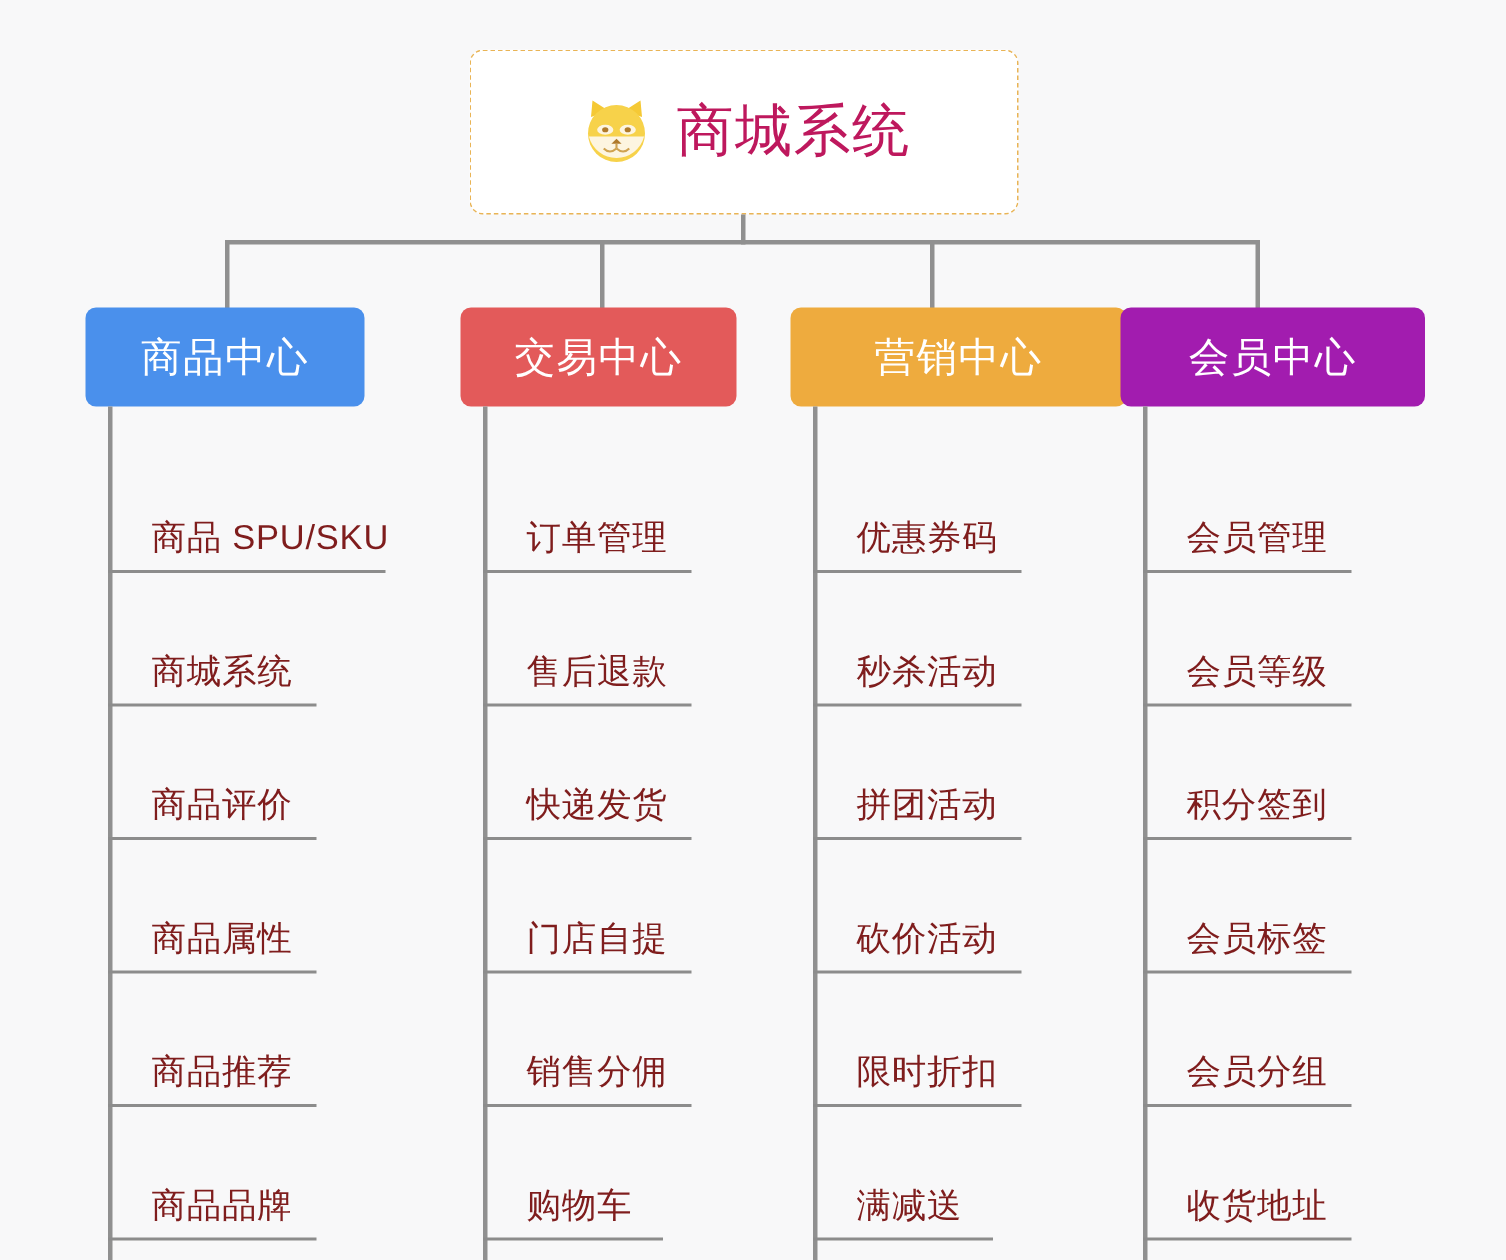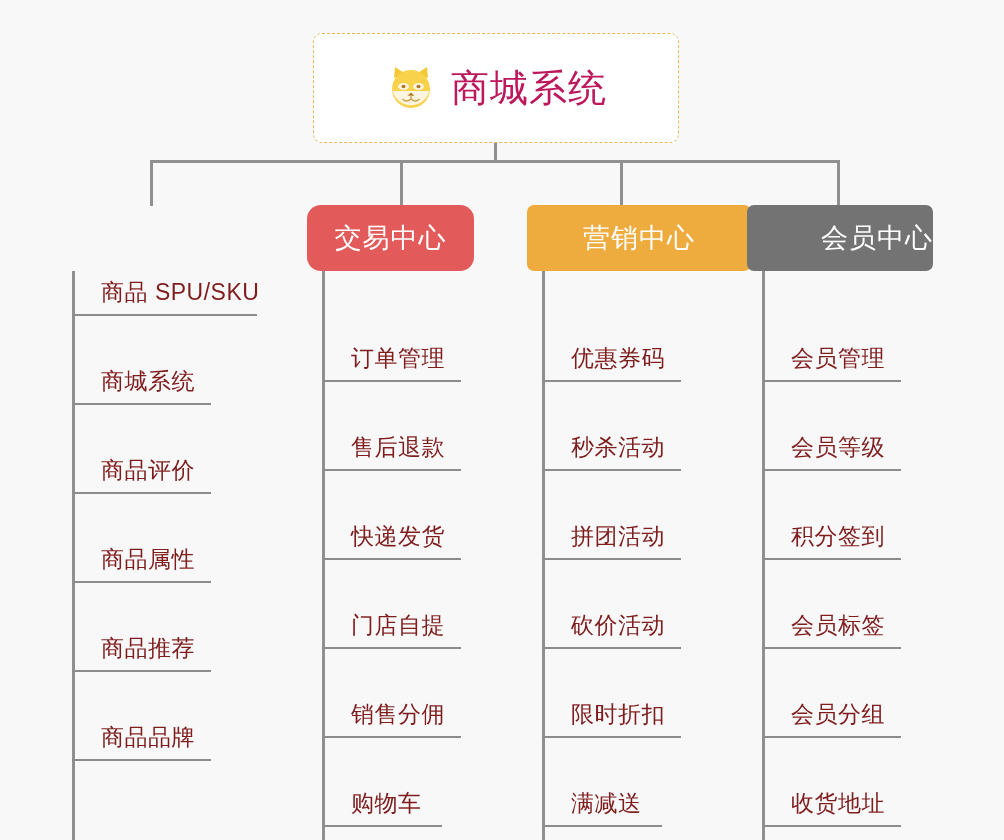--- a/index.html
+++ b/index.html
@@ -114,23 +114,23 @@
     letter-spacing: 0.5px;
   }
 
   
   .col-0 { left: 57px; }
   .col-1 { left: 307px; }
   .col-2 { left: 527px; }
   .col-3 { left: 747px; }
 
   .col-0 .cat-header { background: #4a90ec; width: 186px; }
-  .col-1 .cat-header { background: #e35a5a; width: 167px; border-radius: 14px; }
+  .col-1 .cat-header { background: #e35a5a; width: 184px; }
   .col-2 .cat-header { background: #eeab3e; width: 224px; }
-  .col-3 .cat-header { background: #737373; width: 186px; justify-content: flex-end; }
+  .col-3 .cat-header { background: #a21caf; width: 203px; }
 </style>
 </head>
 <body>
 
 <div id="canvas">
 
   <div class="root-node">
     <span class="root-emoji">
       <svg width="52" height="52" viewBox="0 0 52 52" aria-hidden="true">
 
@@ -157,20 +157,23 @@
   </div>
 
   <div class="conn conn-v" style="left:494px; top:143px; height:20px;"></div>
   <div class="conn conn-h" style="left:150px; top:160px; width:690px;"></div>
   <div class="conn conn-v" style="left:150px; top:160px; height:46px;"></div>
   <div class="conn conn-v" style="left:400px; top:160px; height:46px;"></div>
   <div class="conn conn-v" style="left:620px; top:160px; height:46px;"></div>
   <div class="conn conn-v" style="left:837px; top:160px; height:46px;"></div>
 
   <div class="column col-0">
+    <div class="cat-header">
+      <span>商品中心</span>
+    </div>
     <div class="spine" style="height:614px;"></div>
     <div class="leaf-list">
       <div class="leaf">
         <span class="leaf-inner"><span class="leaf-label">商品 SPU/SKU</span></span>
       </div>
       <div class="leaf">
         <span class="leaf-inner"><span class="leaf-label">商城系统</span></span>
       </div>
       <div class="leaf">
         <span class="leaf-inner"><span class="leaf-label">商品评价</span></span>

